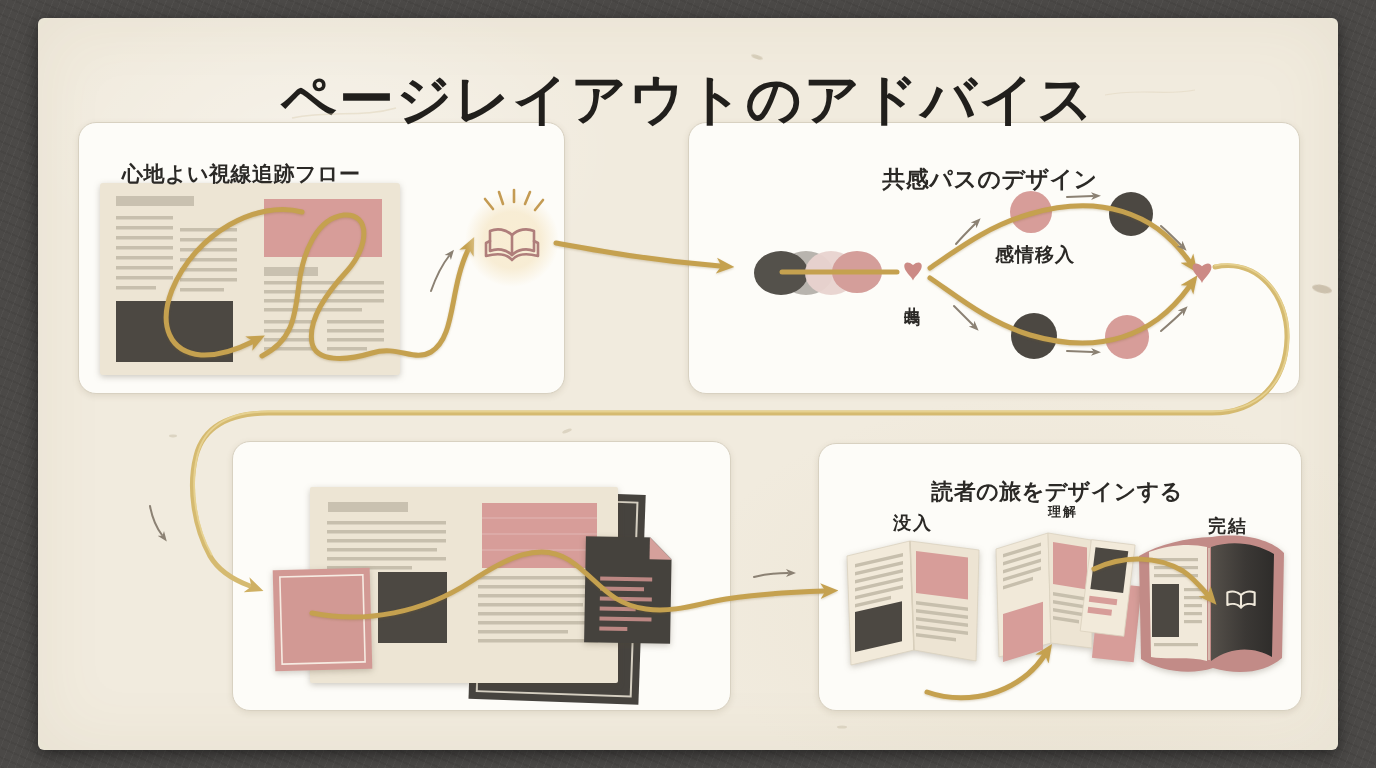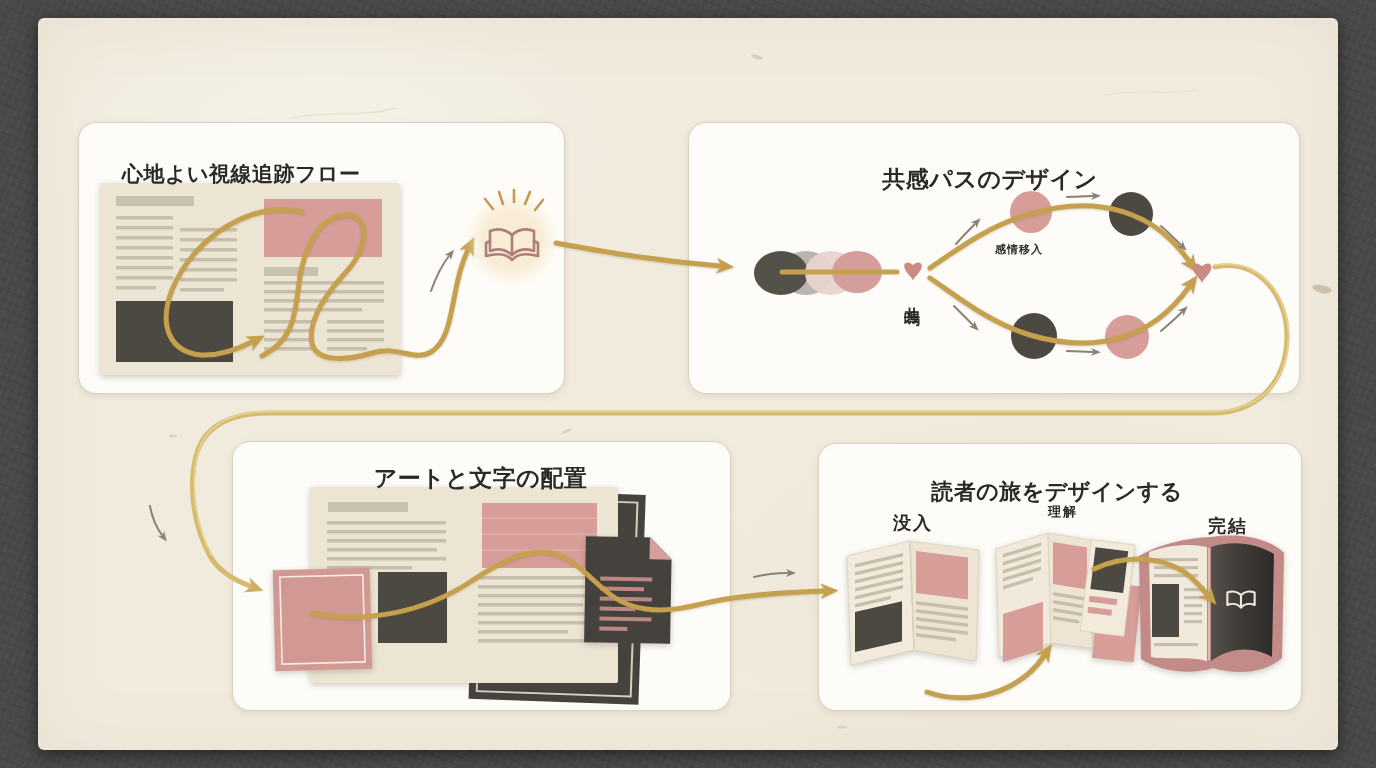--- a/index.html
+++ b/index.html
@@ -41,21 +41,21 @@
     position:absolute;font-weight:700;color:var(--c-header-text,#2B2926);
     letter-spacing:.5px;z-index:6;
   }
   #hdr-gaze{left:122px;top:143px;font-size:21px;}
   #hdr-empathy{left:688px;top:145px;width:604px;text-align:center;font-size:23px;}
   #hdr-art{left:232px;top:444px;width:497px;text-align:center;font-size:23px;}
   #hdr-journey{left:818px;top:459px;width:478px;text-align:center;font-size:22px;}
   .small-label{
     position:absolute;font-weight:700;color:var(--c-header-text,#2B2926);z-index:6;
   }
-  #lbl-empathy{left:995px;top:242px;font-size:11px;letter-spacing:1px;font-family:Liberation Serif, serif;}
+  #lbl-empathy{left:995px;top:242px;font-size:19px;letter-spacing:1px;font-family:Liberation Serif, serif;}
   #lbl-resonance{left:901px;top:294px;font-size:16px;writing-mode:vertical-rl;text-orientation:upright;letter-spacing:3px;}
   #lbl-stage0{left:877px;top:511px;width:72px;text-align:center;font-size:18px;letter-spacing:2px;}
   #lbl-stage1{left:1027px;top:503px;width:72px;text-align:center;font-size:13px;letter-spacing:2px;}
   #lbl-stage2{left:1176px;top:514px;width:72px;text-align:right;font-size:18px;letter-spacing:2px;}
   svg.art{position:absolute;left:0;top:0;z-index:5;pointer-events:none;}
   
   .st-gold{stroke:var(--c-gold,#C5A14F);stroke-width:5;fill:none;stroke-linecap:round;}
   .st-goldloop{stroke:var(--c-gold-light,#D5BA70);stroke-width:5;fill:none;stroke-linecap:round;}
   .st-loophi{stroke:#E9D595;stroke-width:1.8;fill:none;stroke-linecap:round;opacity:.85;}
   .st-gray{stroke:var(--c-gray-arrow,#8B8173);stroke-width:2;fill:none;stroke-linecap:round;}
@@ -342,23 +342,23 @@
         <path class="bkw" d="M0,-8 L0,12"></path>
       </g>
     </g>
 
     <g class="gold-art">
       <path class="st-gold" marker-end="url(#mgold)" d="M927,692 C958,703 998,699 1028,674 C1035,668 1040,662 1044,656"></path>
       <path class="st-gold" marker-end="url(#mgold)" d="M1094,569 C1124,555 1158,556 1183,571 C1192,577 1200,586 1207,594"></path>
     </g>
   </svg>
 
+  <h1 class="main-title">ページレイアウトのアドバイス</h1>
   <h2 class="panel-header" id="hdr-gaze">心地よい視線追跡フロー</h2>
   <h2 class="panel-header" id="hdr-empathy">共感パスのデザイン</h2>
-  <h2 class="panel-header" id="hdr-art">アートと文字の配置</h2>
   <h2 class="panel-header" id="hdr-journey">読者の旅をデザインする</h2>
 
   <div class="small-label" id="lbl-empathy">感情移入</div>
   <div class="small-label" id="lbl-resonance">共鳴</div>
   <div class="small-label" id="lbl-stage0">没入</div>
   <div class="small-label" id="lbl-stage1">理解</div>
   <div class="small-label" id="lbl-stage2">完結</div>
 </div>
 
 </body></html>

